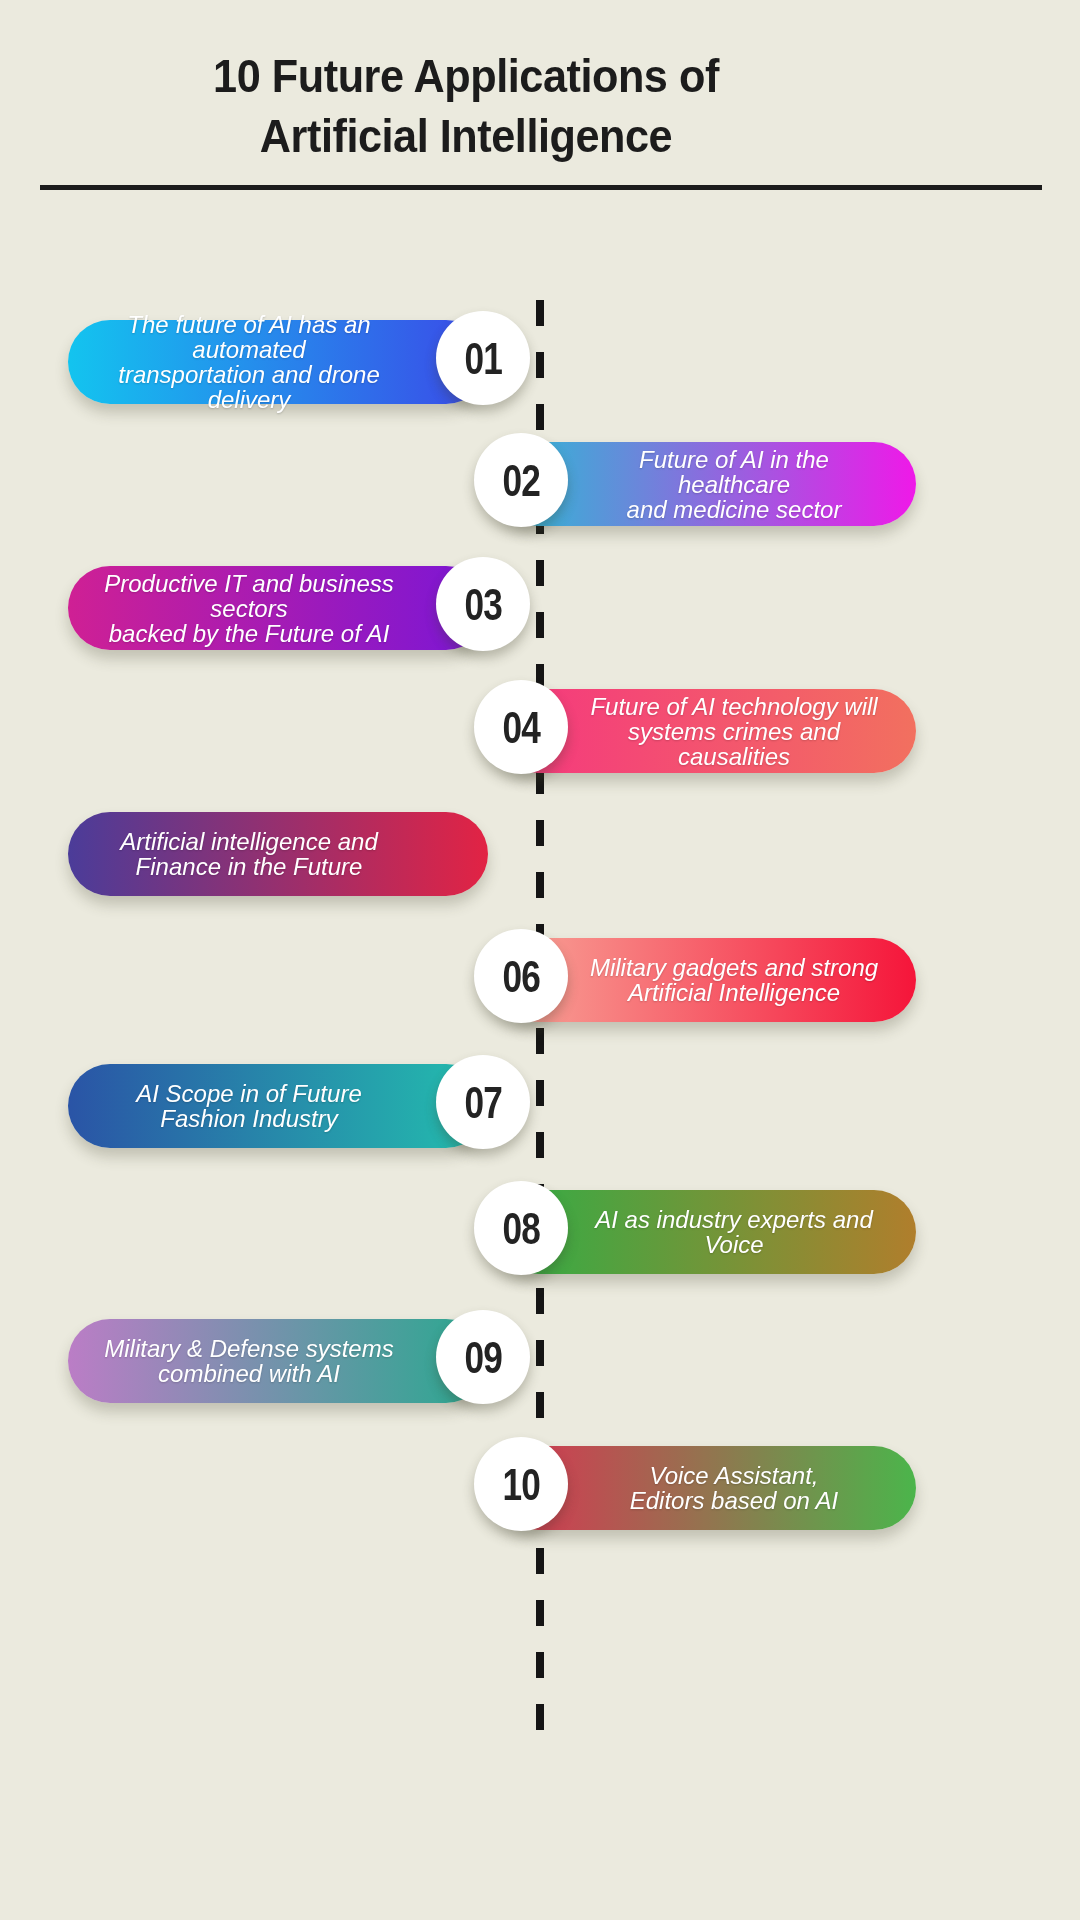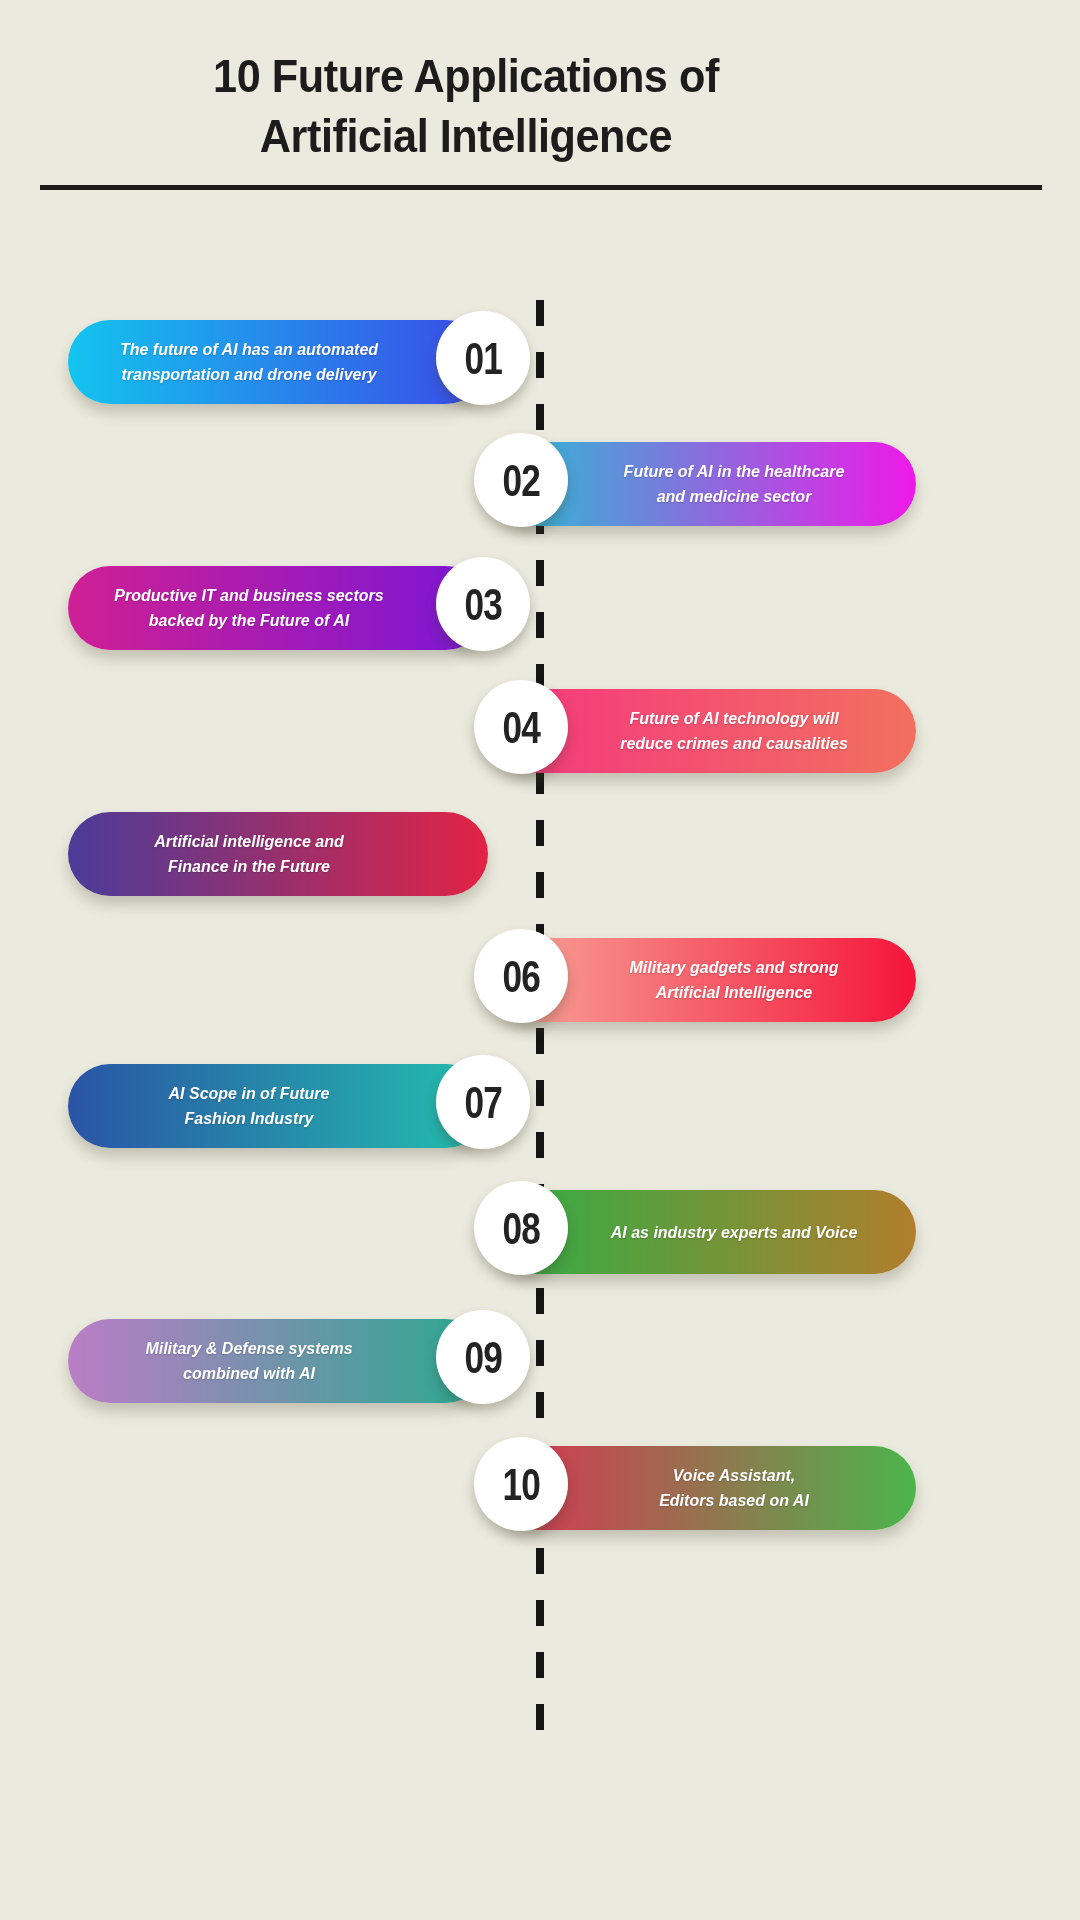--- a/index.html
+++ b/index.html
@@ -76,23 +76,23 @@
     border-radius:44px;
     box-shadow:0 9px 14px rgba(60,60,40,0.23);
     display:flex;
     align-items:center;
   }
   .row.left  .bar { left:68px;  justify-content:flex-start; padding-left:22px; padding-right:80px; }
   .row.right .bar { left:496px; justify-content:flex-end;   padding-right:30px; padding-left:86px; }
 
   .bar-text {
     font-family:"Liberation Sans", sans-serif;
-    font-weight:bold;
+    font-weight:normal;
     font-style:italic;
-    font-size:16px;
+    font-size:24px;
     line-height:25px;
     color:#ffffff;
     text-align:center;
     width:100%;
     text-shadow:0 1px 2px rgba(0,0,0,0.18);
     white-space:pre-line;
   }
 
   
   .badge {
@@ -159,21 +159,21 @@
           <div class="bar-text">Productive IT and business sectors
 backed by the Future of AI</div>
         </div>
         <div class="badge">
           <span class="badge-num">03</span>
         </div>
       </div>
       <div class="row right" style="top: 685px;">
         <div class="bar" style="background: linear-gradient(90deg, rgb(245, 54, 127) 0%, rgb(242, 112, 95) 100%);">
           <div class="bar-text">Future of AI technology will
-reduce crimes and causalities</div>
+systems crimes and causalities</div>
         </div>
         <div class="badge">
           <span class="badge-num">04</span>
         </div>
       </div>
       <div class="row left" style="top: 808px;">
         <div class="bar" style="background: linear-gradient(90deg, rgb(75, 60, 153) 0%, rgb(226, 35, 68) 100%);">
           <div class="bar-text">Artificial intelligence and
 Finance in the Future</div>
         </div>

